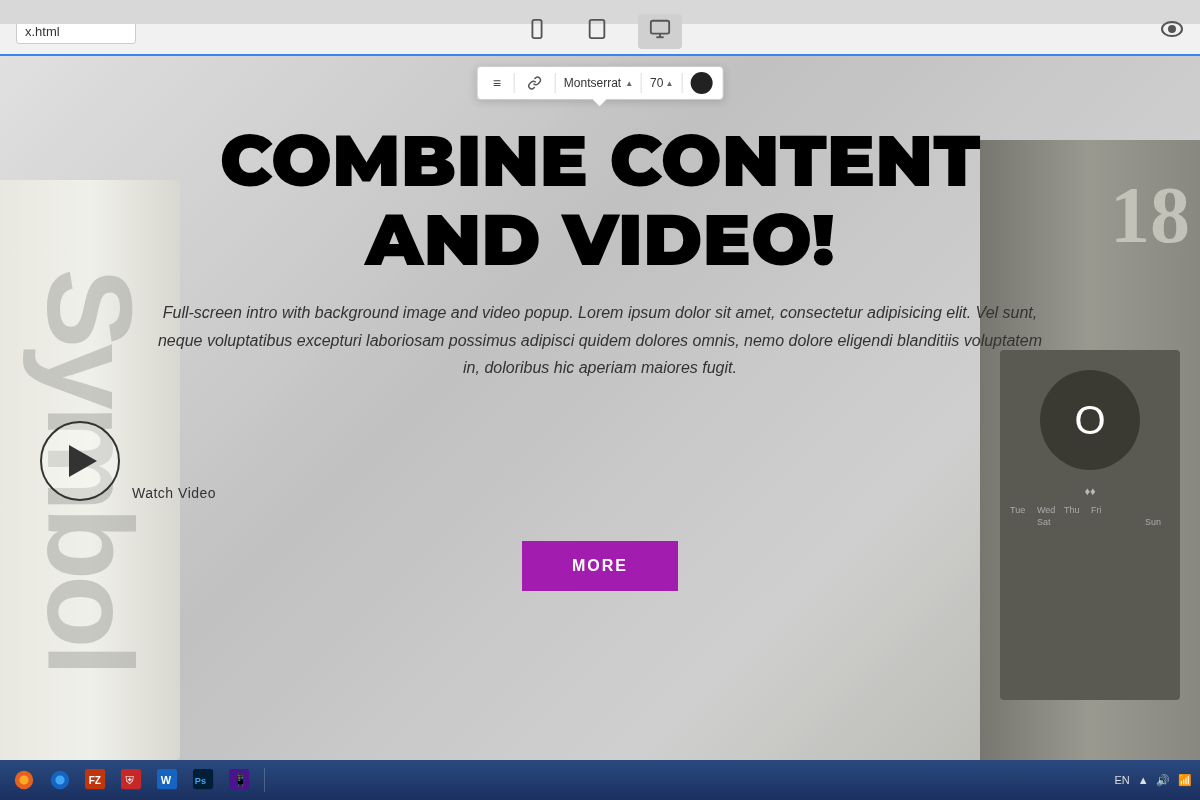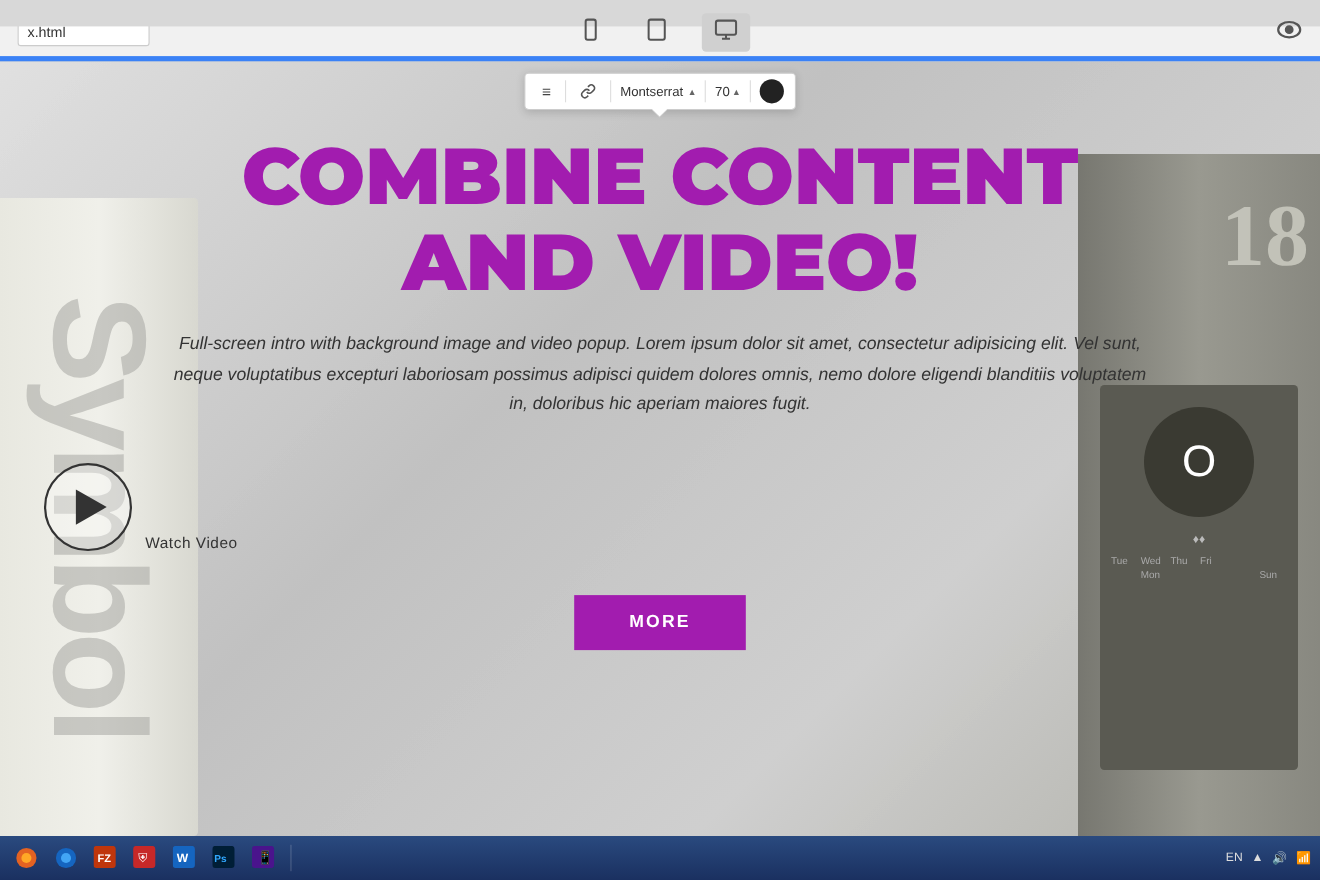--- a/index.html
+++ b/index.html
@@ -9,21 +9,21 @@
       height: 800px;
       overflow: hidden;
       font-family: 'Segoe UI', Arial, sans-serif;
       background: #e8e8e8;
     }
 
     
     .browser-chrome {
       width: 100%;
       background: #f1f1f1;
-      border-bottom: 5px solid #3b82f6;
+      border-bottom: 2px solid #3b82f6;
       display: flex;
       align-items: center;
       padding: 8px 16px;
       height: 56px;
       position: relative;
     }
 
     .browser-tab-bar {
       position: absolute;
       top: 0;
@@ -234,21 +234,21 @@
       left: 0;
       right: 0;
       text-align: center;
       padding: 0 40px;
       z-index: 5;
     }
 
     .hero-title {
       font-size: 72px;
       font-weight: 900;
-      color: #a21caf;
+      color: #000000;
       line-height: 1.1;
       margin-bottom: 20px;
       font-family: 'Montserrat', 'Arial Black', Arial, sans-serif;
       text-transform: uppercase;
     }
 
     .hero-description {
       font-size: 16px;
       font-style: italic;
       color: #333;
@@ -427,21 +427,21 @@
       <div class="clock-face">O</div>
       <div style="font-size:11px; color:#bbb; margin-bottom:8px;">♦♦</div>
       <div class="clock-date">
         <span>Tue</span>
           <span>Wed</span>
           <span>Thu</span>
           <span>Fri</span>
         <span></span>
           <span></span>
           <span></span>
-          <span>Mon</span>
+          <span>Sat</span>
         <span></span>
           <span></span>
           <span></span>
           <span>Sun</span>
       </div>
     </div>
   </div>
 
   <div class="floating-toolbar">
     <button class="toolbar-btn">

